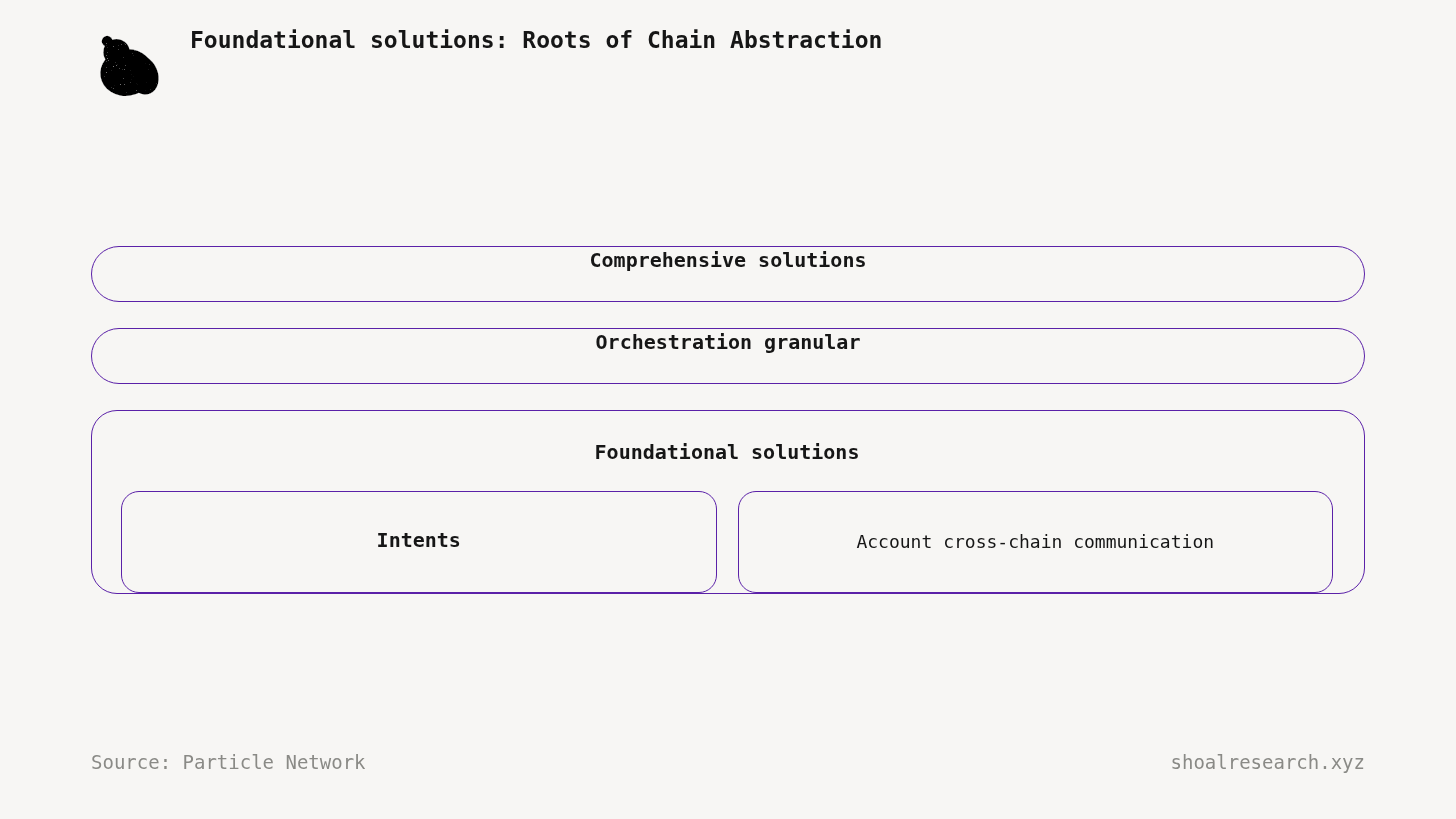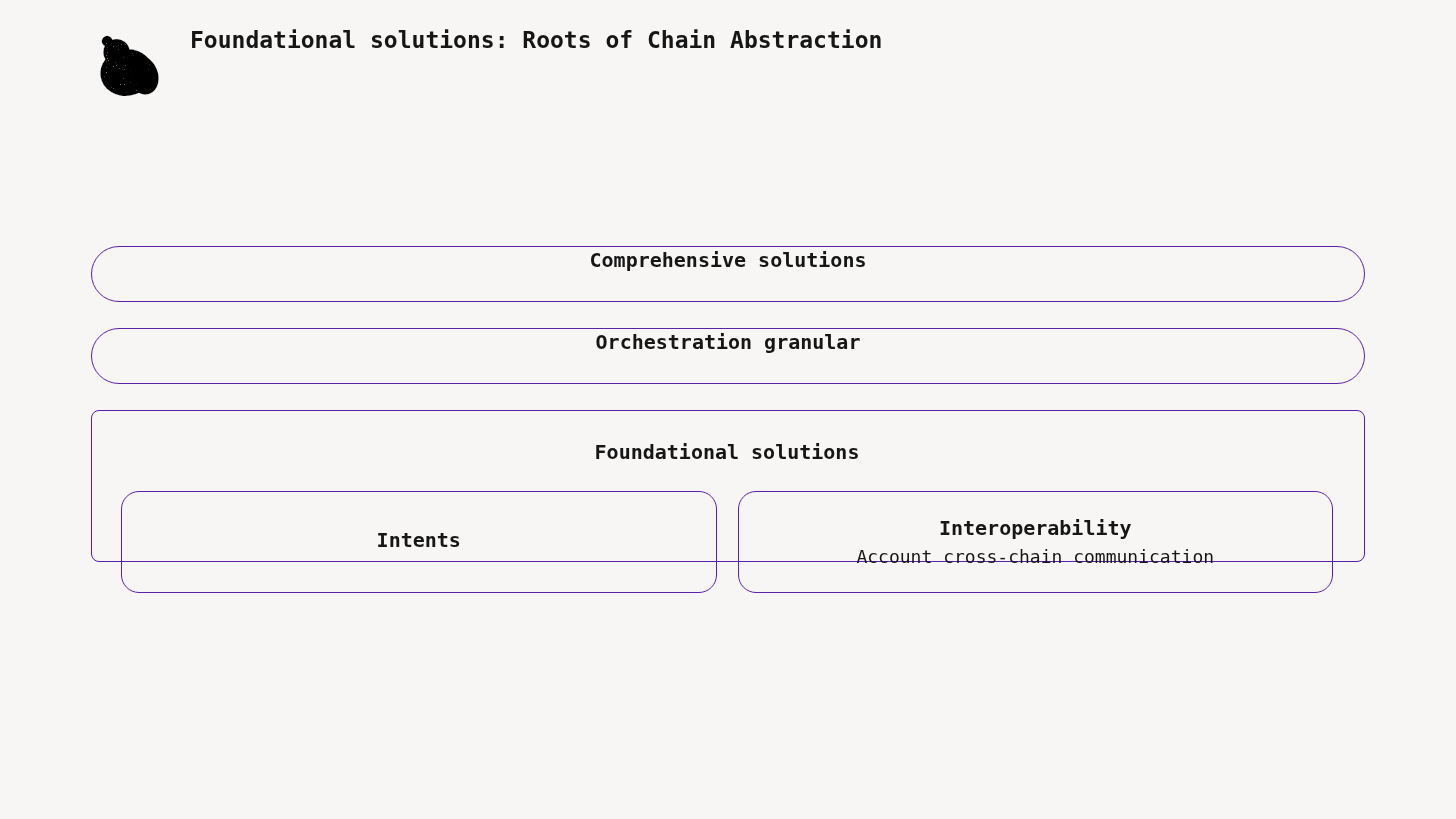--- a/index.html
+++ b/index.html
@@ -67,22 +67,22 @@
     align-items: flex-start;
     justify-content: center;
   }
   .layer-label {
     font-size: 20px;
     font-weight: bold;
     line-height: 26px;
     color: #161616;
   }
   .layer.big {
-    height: 152px;
-    border-radius: 8px;
+    height: 184px;
+    border-radius: 26px;
     padding: 28px 31px 0 29px;
     display: flex;
     flex-direction: column;
   }
   .layer.big .layer-label { text-align: center; }
   .cards {
     display: flex;
     gap: 21px;
     margin-top: 26px;
   }
@@ -192,24 +192,27 @@
 
     <div class="layer big">
       <div class="layer-label">Foundational solutions</div>
       <div class="cards">
 
         <div class="card">
           <div class="card-title">Intents</div>
         </div>
 
         <div class="card">
-          <div class="card-title">Interoperability</div>
           <div class="card-desc">Account cross-chain communication</div>
         </div>
 
 
 
       </div>
     </div>
   </div>
 
+  <div class="footer">
+    <span>Source: Particle Network</span>
+    <span>shoalresearch.xyz</span>
+  </div>
 
 </div>
 
 </body></html>

